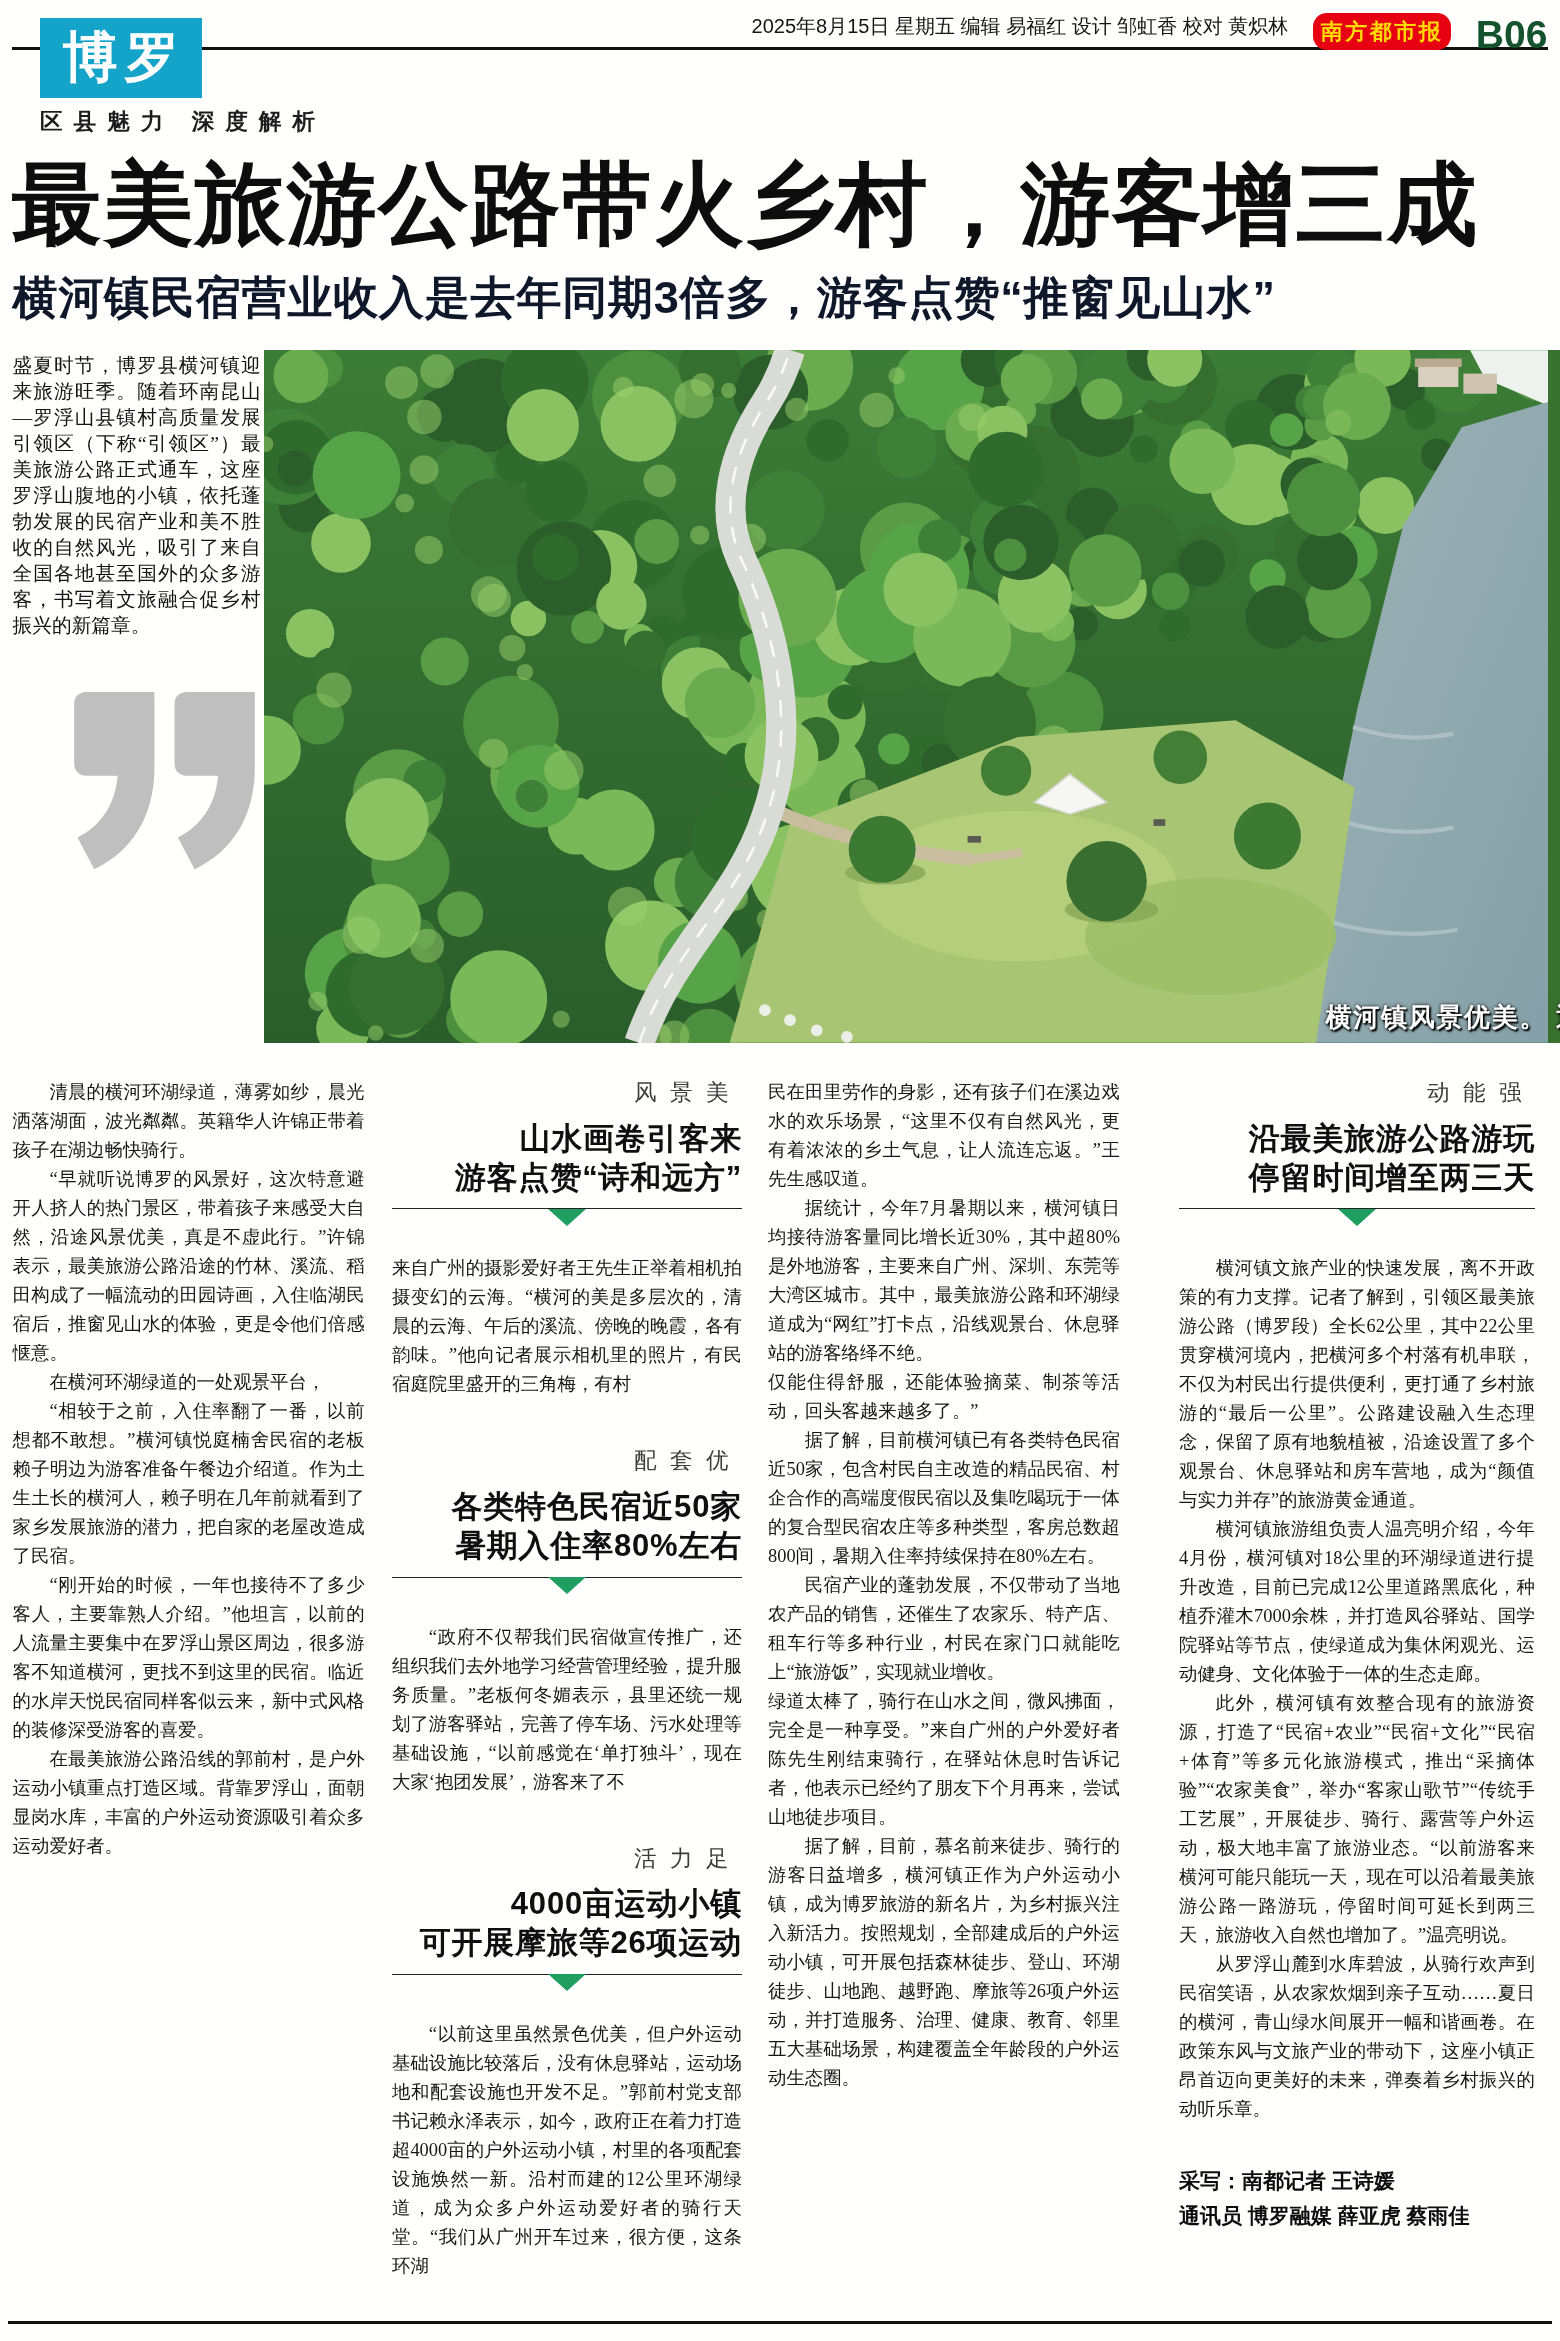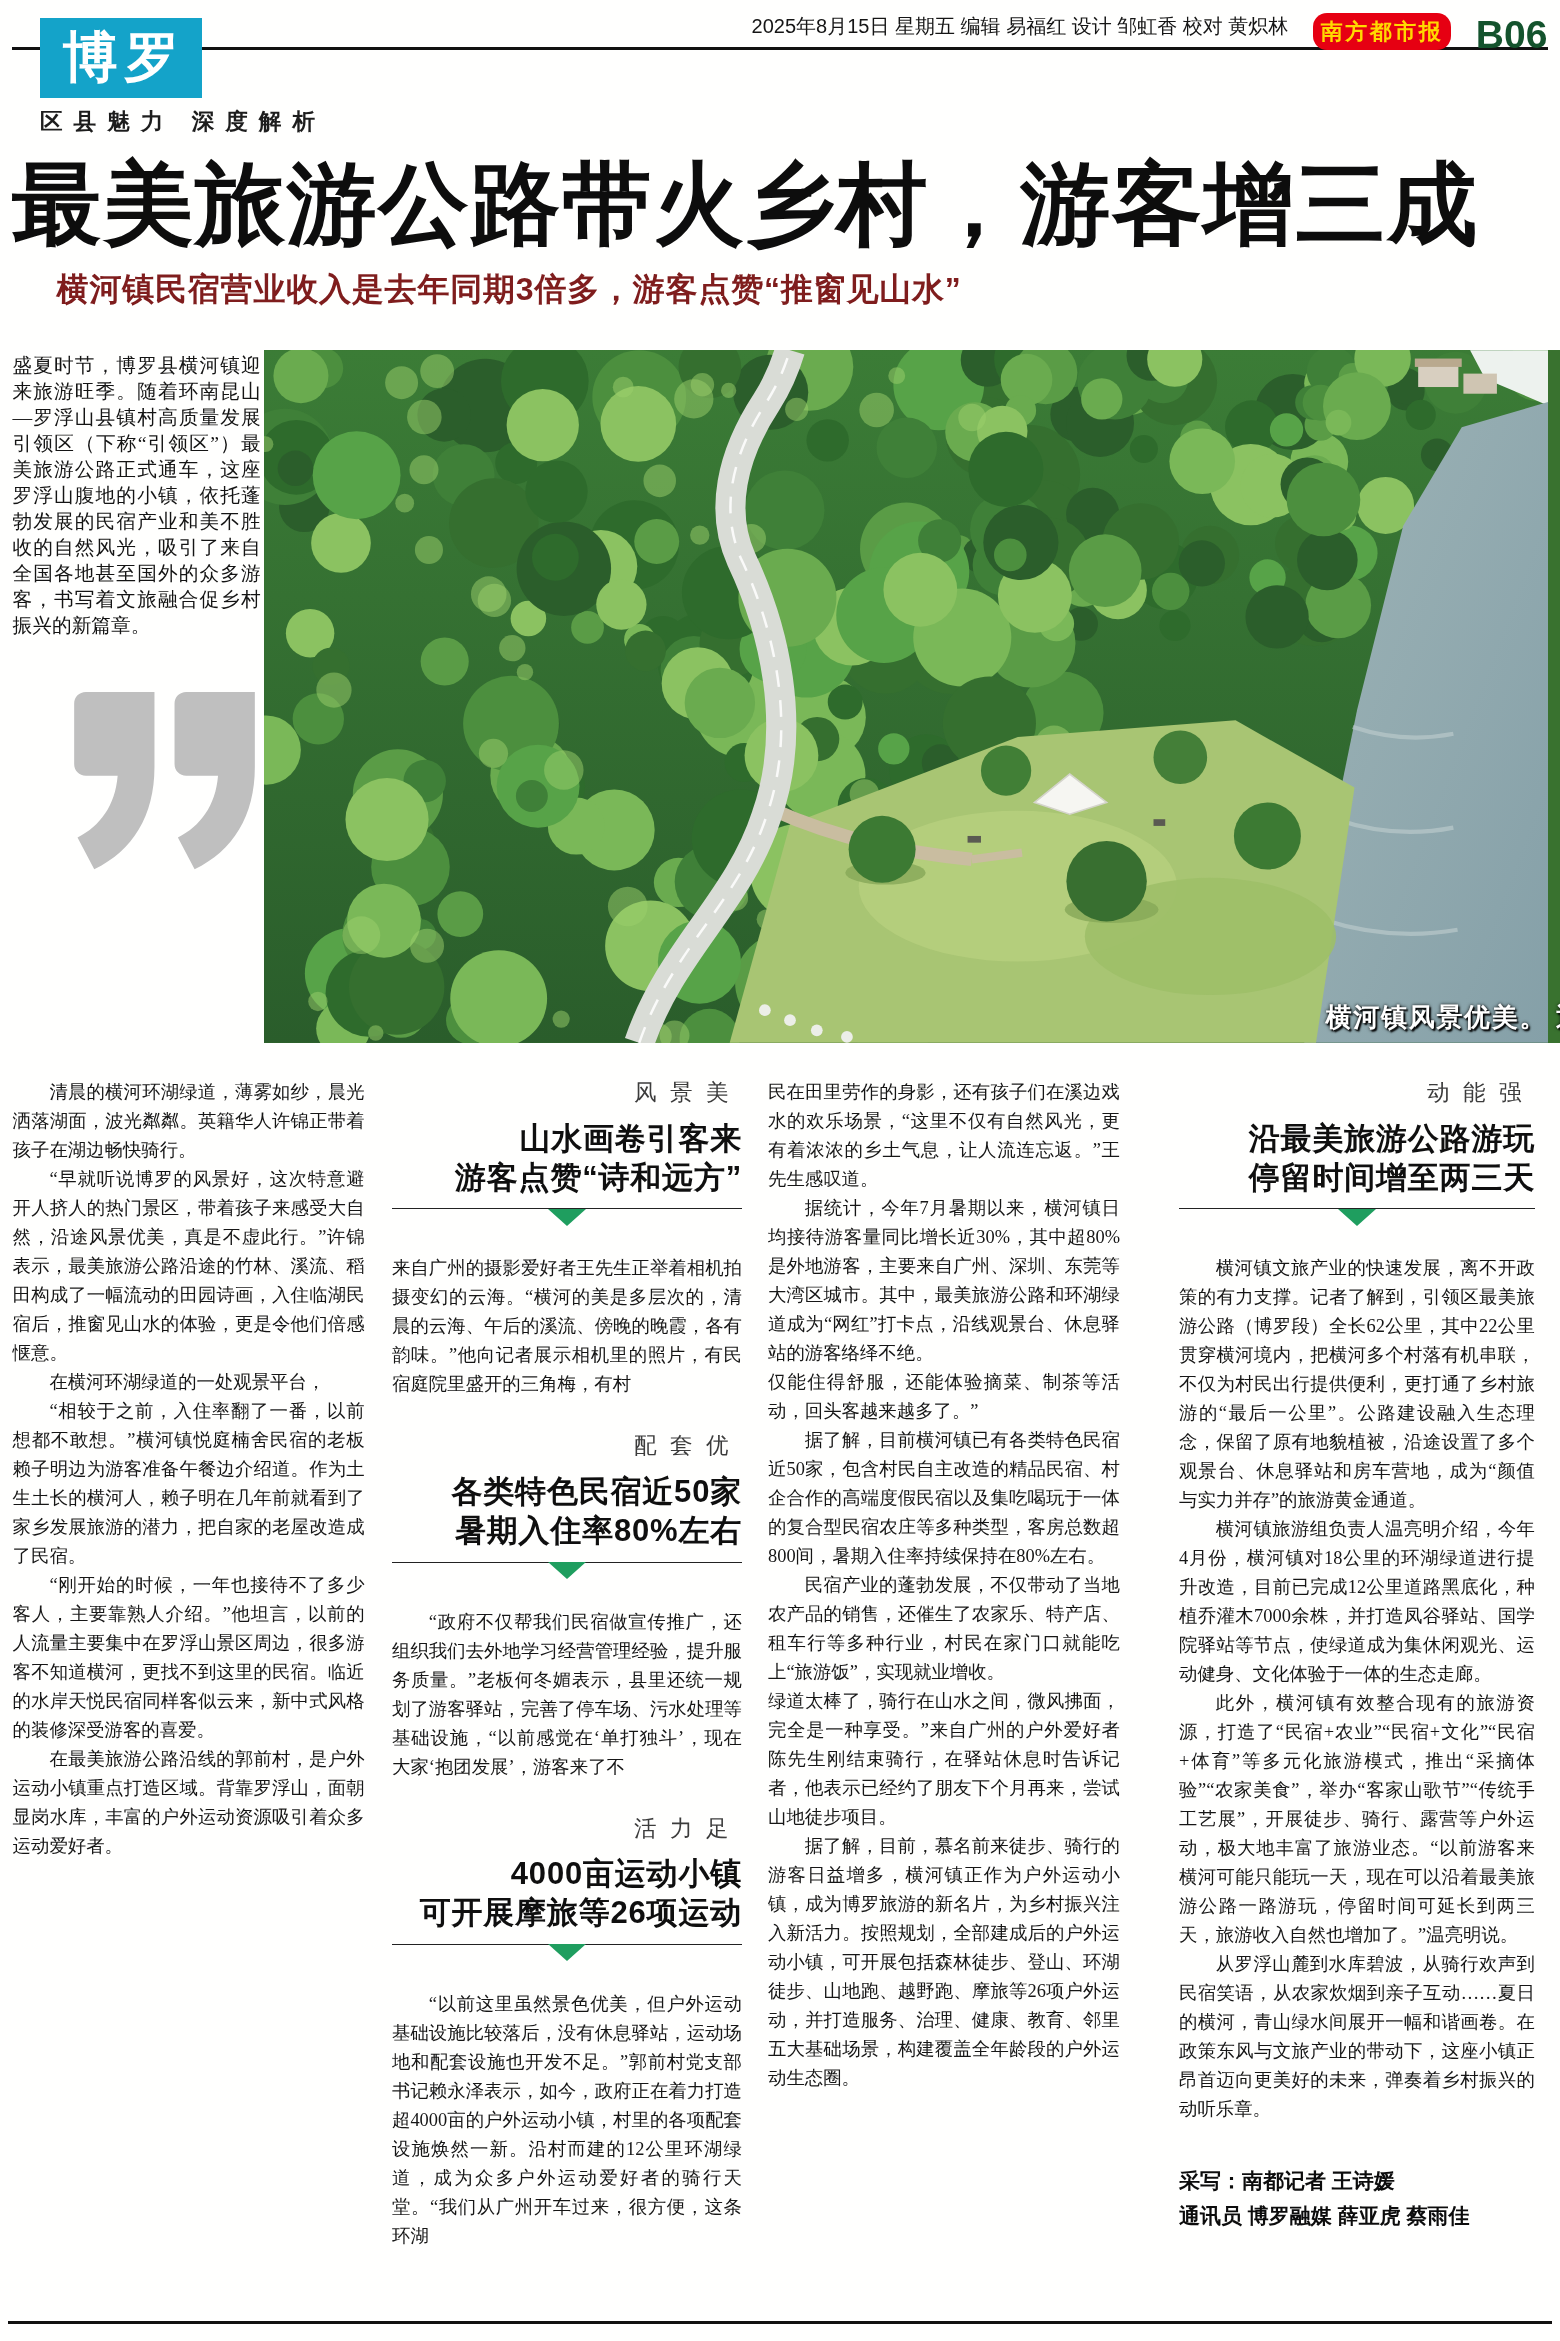--- a/index.html
+++ b/index.html
@@ -12,36 +12,36 @@
   .mast-box span{font-family:Liberation Mono, monospace;font-weight:900;font-size:55px;color:#fff;letter-spacing:6.7px;margin-left:6.7px;}
   .slogan{left:40px;top:106px;font-family:"Liberation Sans",sans-serif;font-weight:700;font-size:22.6px;color:#1d1d1d;letter-spacing:11px;}
   .daterow{top:13.4px;right:12.6px;display:flex;align-items:flex-start;gap:25px;}
   .dateline{font-family:"Liberation Sans",sans-serif;font-size:20px;color:#151515;}
   .paper-badge{background:#e60012;color:#ffd900;font-family:"Liberation Sans",sans-serif;font-weight:800;
                font-size:22px;padding:3.4px 7.5px;letter-spacing:2.5px;border-radius:14px;}
   .pageno{font-family:"Liberation Sans",sans-serif;font-weight:900;font-size:39px;color:#14532d;}
   
   .headline{left:11.7px;top:144px;width:1536px;font-family:"Liberation Sans",sans-serif;font-weight:900;
             font-size:90px;letter-spacing:1.7px;color:#0d0d0d;white-space:nowrap;}
-  .subhead{left:12.6px;top:268px;font-family:"Liberation Sans",sans-serif;font-weight:600;font-size:32px;
-           letter-spacing:0.8px;color:#7f1d1d;white-space:nowrap;margin-left:44px;}
+  .subhead{left:12.6px;top:268px;font-family:"Liberation Sans",sans-serif;font-weight:600;font-size:45px;
+           letter-spacing:0.8px;color:#0f172a;white-space:nowrap;}
   
   .lead{left:12.6px;top:352px;width:248px;font-size:19.7px;line-height:26px;text-align:justify;color:#141414;}
   .quote-wrap{left:74px;top:692px;}
   
   .photo{left:264px;top:350px;width:1444px;height:693px;overflow:hidden;background:#39722f;}
   .caption{right:13.4px;bottom:8.4px;font-family:"Liberation Sans",sans-serif;font-weight:700;font-size:26px;color:#fff;
            text-shadow:0 0 3.4px #000,1.7px 1.7px 1.7px #000;letter-spacing:1.7px;}
   
   .col{position:absolute;top:1078px;font-size:18.4px;line-height:29px;text-align:justify;color:#161616;}
   .col p{margin:0;text-indent:2em;}
   .col p.noind{text-indent:0;}
   .blkgap{margin-top:54px;}
   .sec-head{text-align:right;font-family:"Liberation Sans",sans-serif;margin-bottom:25px;}
-  .sec-head.mid{margin-top:32px;}
+  .sec-head.mid{margin-top:47px;}
   .sec-tag{font-size:22.6px;letter-spacing:13.4px;color:#3c3c3c;font-weight:500;margin-bottom:11.7px;}
   .sec-bold{font-size:31px;font-weight:800;line-height:39px;letter-spacing:0.8px;color:#0f0f0f;}
   .sec-rule{margin-top:11.7px;border-top:1.7px solid #222;height:20px;position:relative;}
   .tri{position:absolute;left:50%;top:-0.8px;transform:translateX(-50%);width:0;height:0;
        border-left:19px solid transparent;border-right:19px solid transparent;border-top:17px solid #1f9e5f;}
   .byline{margin-top:39px;font-family:"Liberation Sans",sans-serif;font-weight:800;font-size:21px;line-height:35px;text-align:left;color:#0c0c0c;}
   .bottomline{left:8.4px;top:2321px;width:1544px;height:2.5px;background:#111;}
 </style>
 </head>
 <body>

